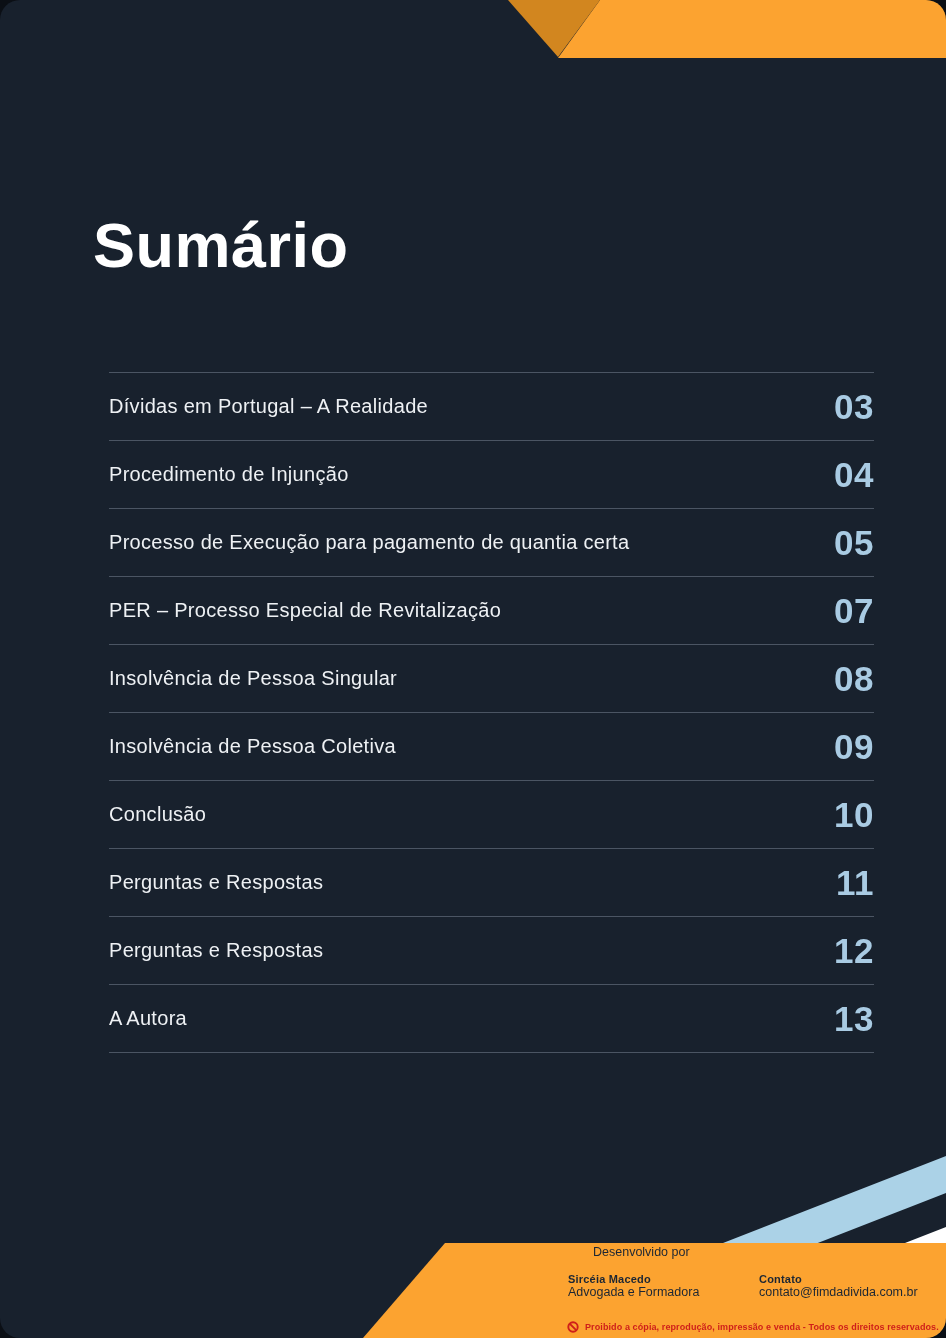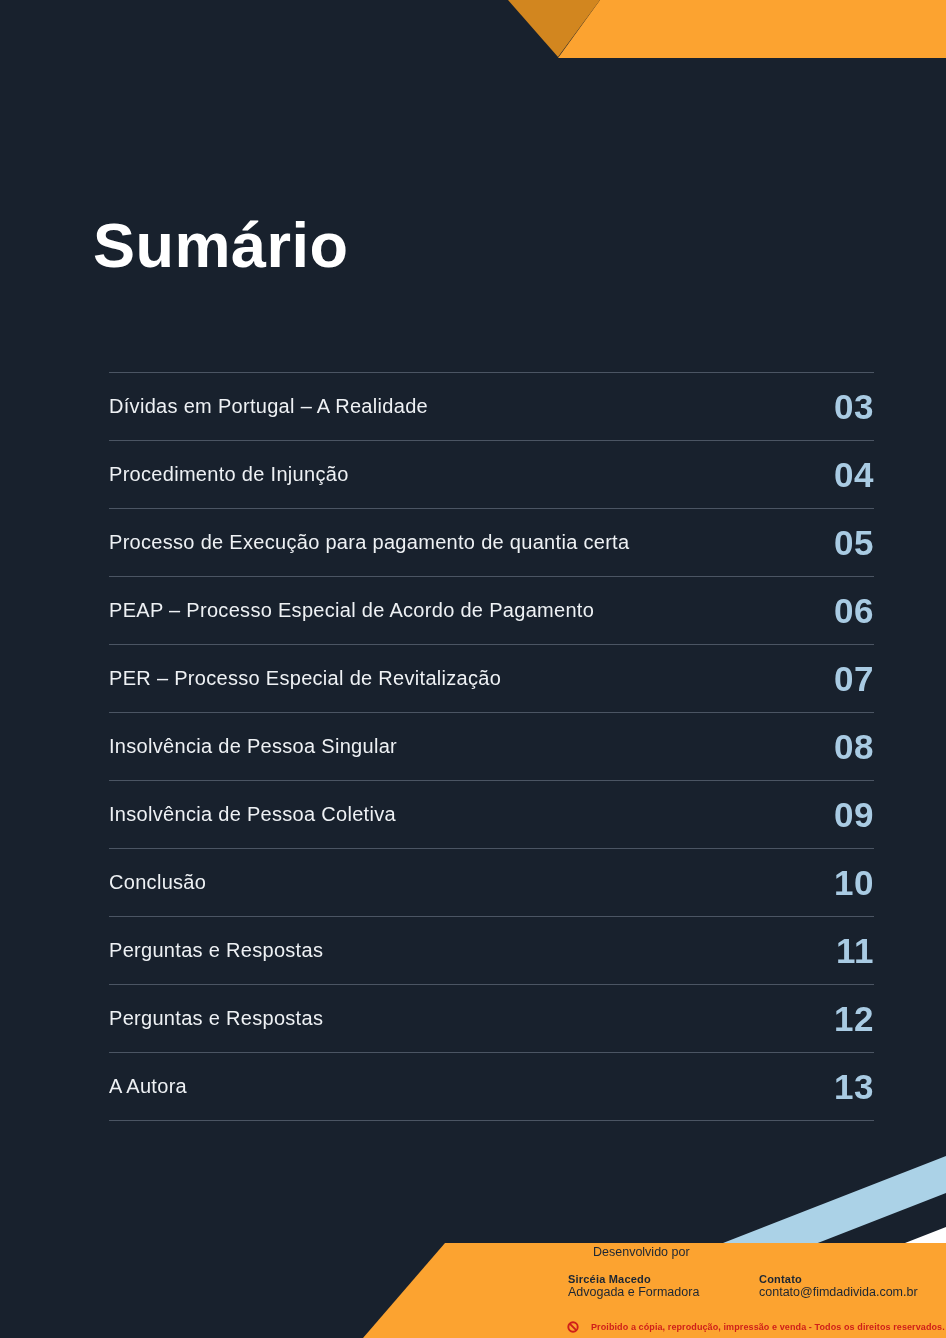--- a/index.html
+++ b/index.html
@@ -1,19 +1,20 @@
 <!DOCTYPE html>
 <html><head>
 <meta charset="utf-8">
 <style>
   html,body { margin:0; padding:0; background:#0b0f15; }
   .page {
     position:relative; width:946px; height:1338px; overflow:hidden;
     background:#18212d;
     font-family:"Liberation Sans","DejaVu Sans",sans-serif;
+    border-radius:20px;
     -webkit-font-smoothing:antialiased;
   }
   svg.decor { position:absolute; inset:0; width:946px; height:1338px; display:block; }
 
   .page-title {
     position:absolute; left:93px; top:214px;
     font-size:63px; font-weight:700; color:#ffffff;
     line-height:1.0; letter-spacing:0.5px;
   }
 
@@ -36,21 +37,21 @@
 
   .footer-block { position:absolute; left:568px; top:1245px; color:#1c2633; }
   .dev-label { font-size:12.5px; font-weight:400;margin-left:25px; }
   .footer-cols { display:flex; margin-top:14px; }
   .footer-col-author { width:191px; }
   .footer-name { font-size:11px; font-weight:700; letter-spacing:0.2px; }
   .footer-sub { font-size:12.5px; margin-top:0; font-weight:400; }
 
   .copyright-row {
     position:absolute; left:567px; top:1321px;
-    display:flex; align-items:center; gap:12px;
+    display:flex; align-items:center; gap:6px;
     color:#cf1f1a;
   }
   .copyright-text { font-size:9px; font-weight:700; letter-spacing:0.1px; }
   .no-icon { width:12px; height:12px; flex:0 0 auto; }
 </style>
 </head>
 <body>
 
 <div class="page">
 
@@ -72,24 +73,20 @@
       <span class="toc-label">Dívidas em Portugal – A Realidade</span>
       <span class="toc-page">03</span>
     </div>
     <div class="toc-row">
       <span class="toc-label">Procedimento de Injunção</span>
       <span class="toc-page">04</span>
     </div>
     <div class="toc-row">
       <span class="toc-label">Processo de Execução para pagamento de quantia certa</span>
       <span class="toc-page">05</span>
-    </div>
-    <div class="toc-row">
-      <span class="toc-label">PEAP – Processo Especial de Acordo de Pagamento</span>
-      <span class="toc-page">06</span>
     </div>
     <div class="toc-row">
       <span class="toc-label">PER – Processo Especial de Revitalização</span>
       <span class="toc-page">07</span>
     </div>
     <div class="toc-row">
       <span class="toc-label">Insolvência de Pessoa Singular</span>
       <span class="toc-page">08</span>
     </div>
     <div class="toc-row">

